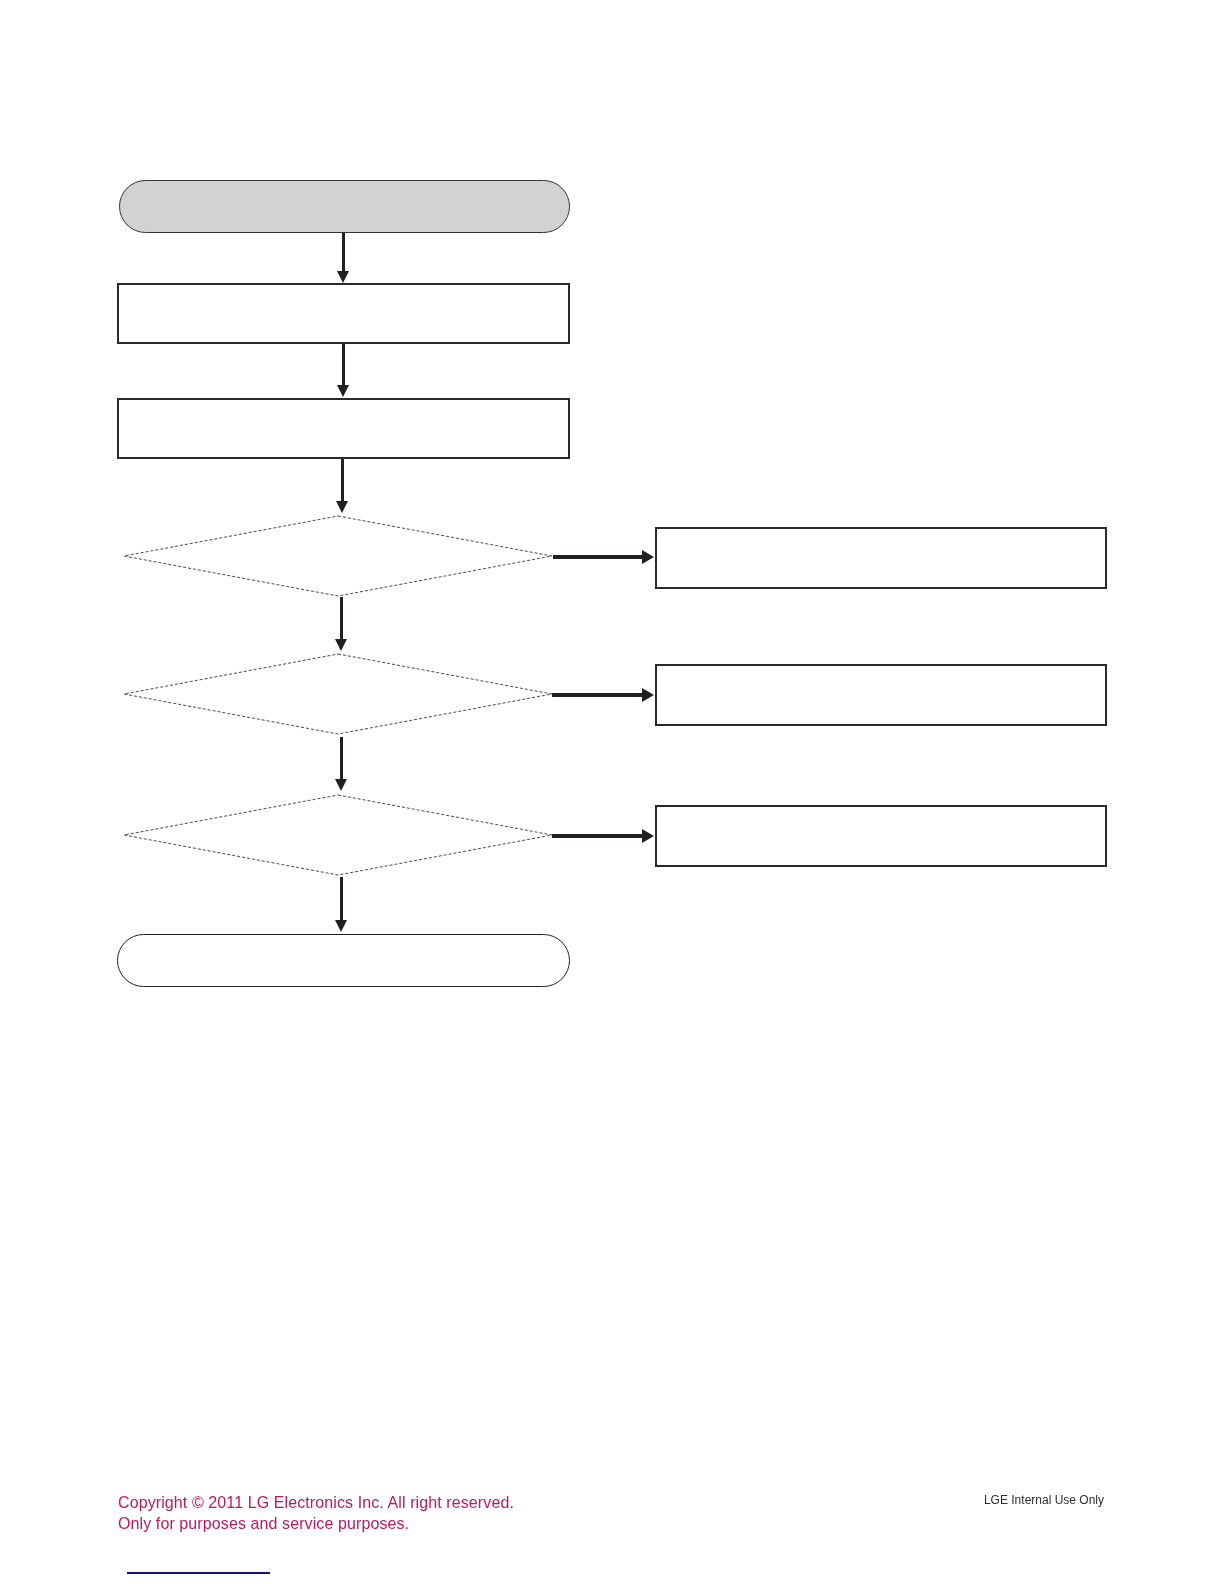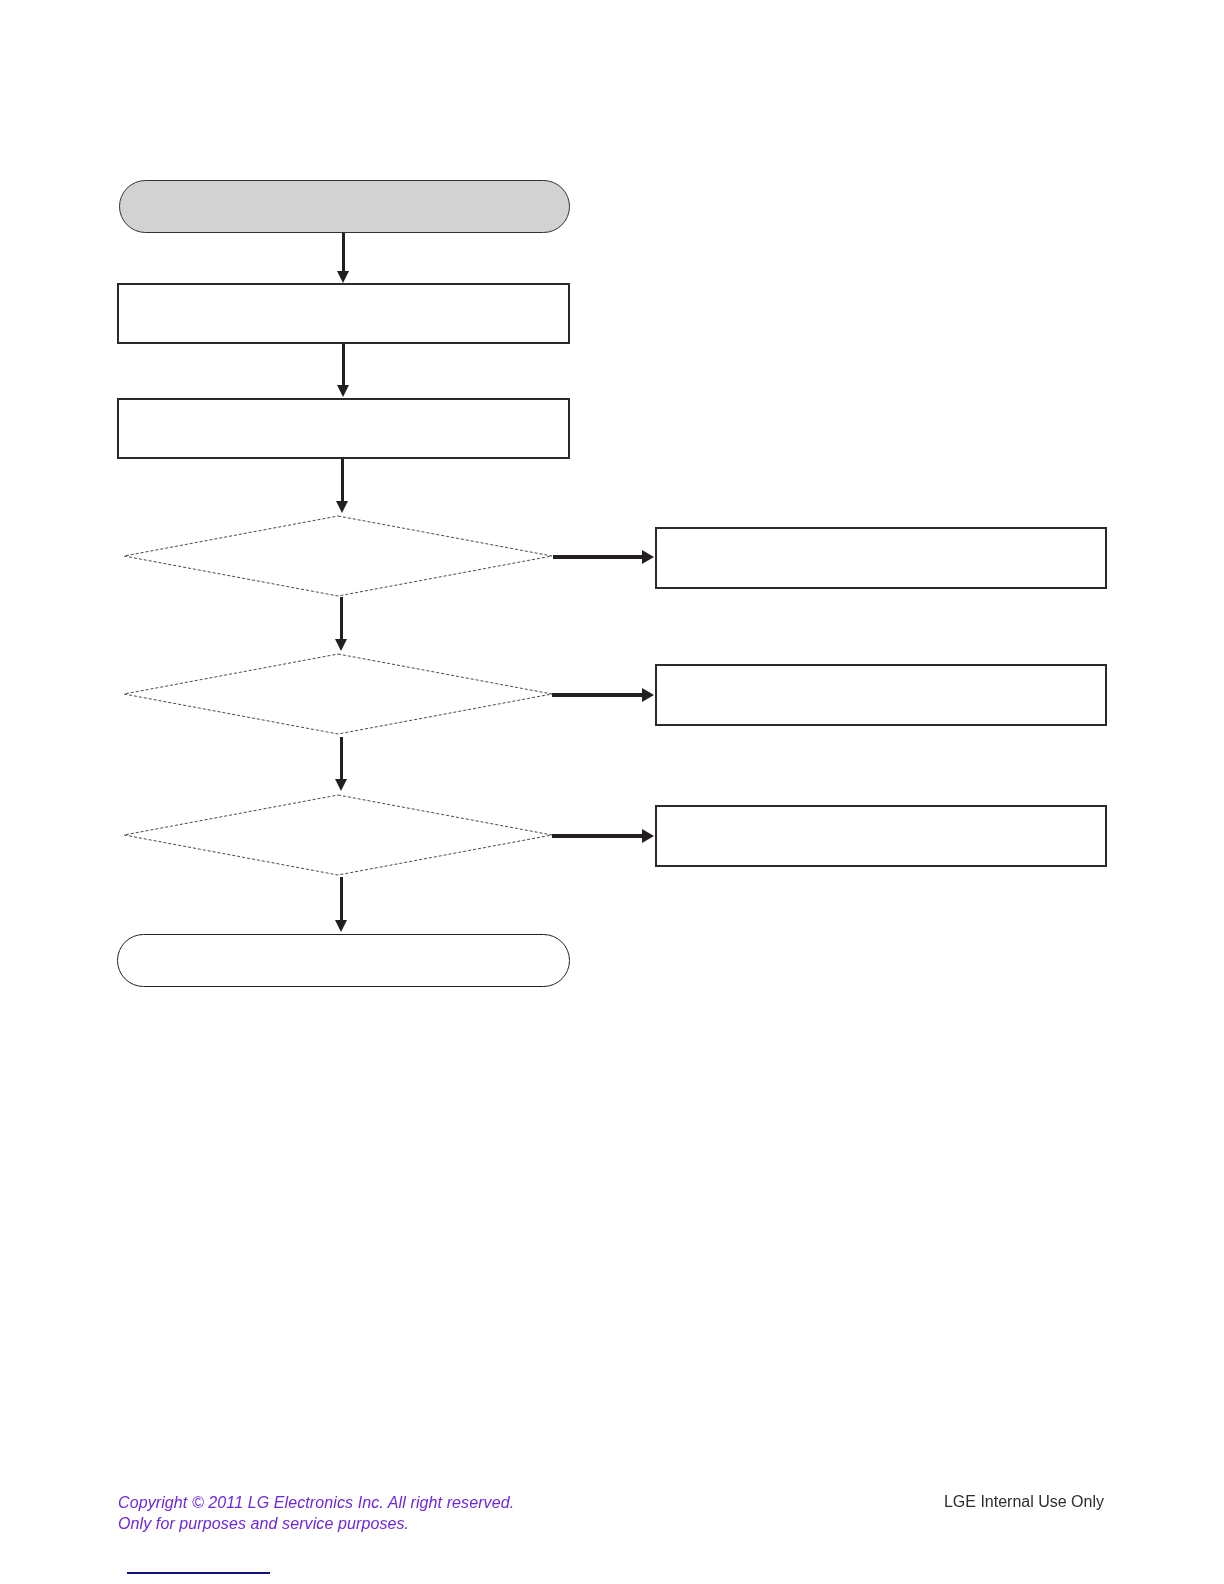--- a/index.html
+++ b/index.html
@@ -29,25 +29,25 @@
   }
   .harrow{position:absolute;height:4px;background:#231f20;}
   .harrow::after{
     content:"";position:absolute;top:-5.5px;right:-12px;
     border-top:7px solid transparent;border-bottom:7px solid transparent;
     border-left:12px solid #231f20;width:0;height:0;
   }
   
   .footer-left{
     position:absolute;left:118px;top:1492px;
-    font-size:16px;line-height:21px;letter-spacing:0.1px;color:#6d28d9;font-style:italic;
+    font-size:16px;line-height:21px;letter-spacing:0.1px;color:#be185d;
   }
   .footer-right{
     position:absolute;right:120px;top:1493px;
-    font-size:16px;color:#2e2e2e;white-space:nowrap;
+    font-size:12px;color:#2e2e2e;white-space:nowrap;
   }
   .blue-rule{position:absolute;left:127px;top:1572px;width:143px;height:2px;background:#10107e;}
 </style>
 </head>
 <body>
 
 <div class="page">
 
   <div class="terminator" style="left:119px;top:180px;width:451px;height:53px;background:#d2d2d2;">
     <span></span>

